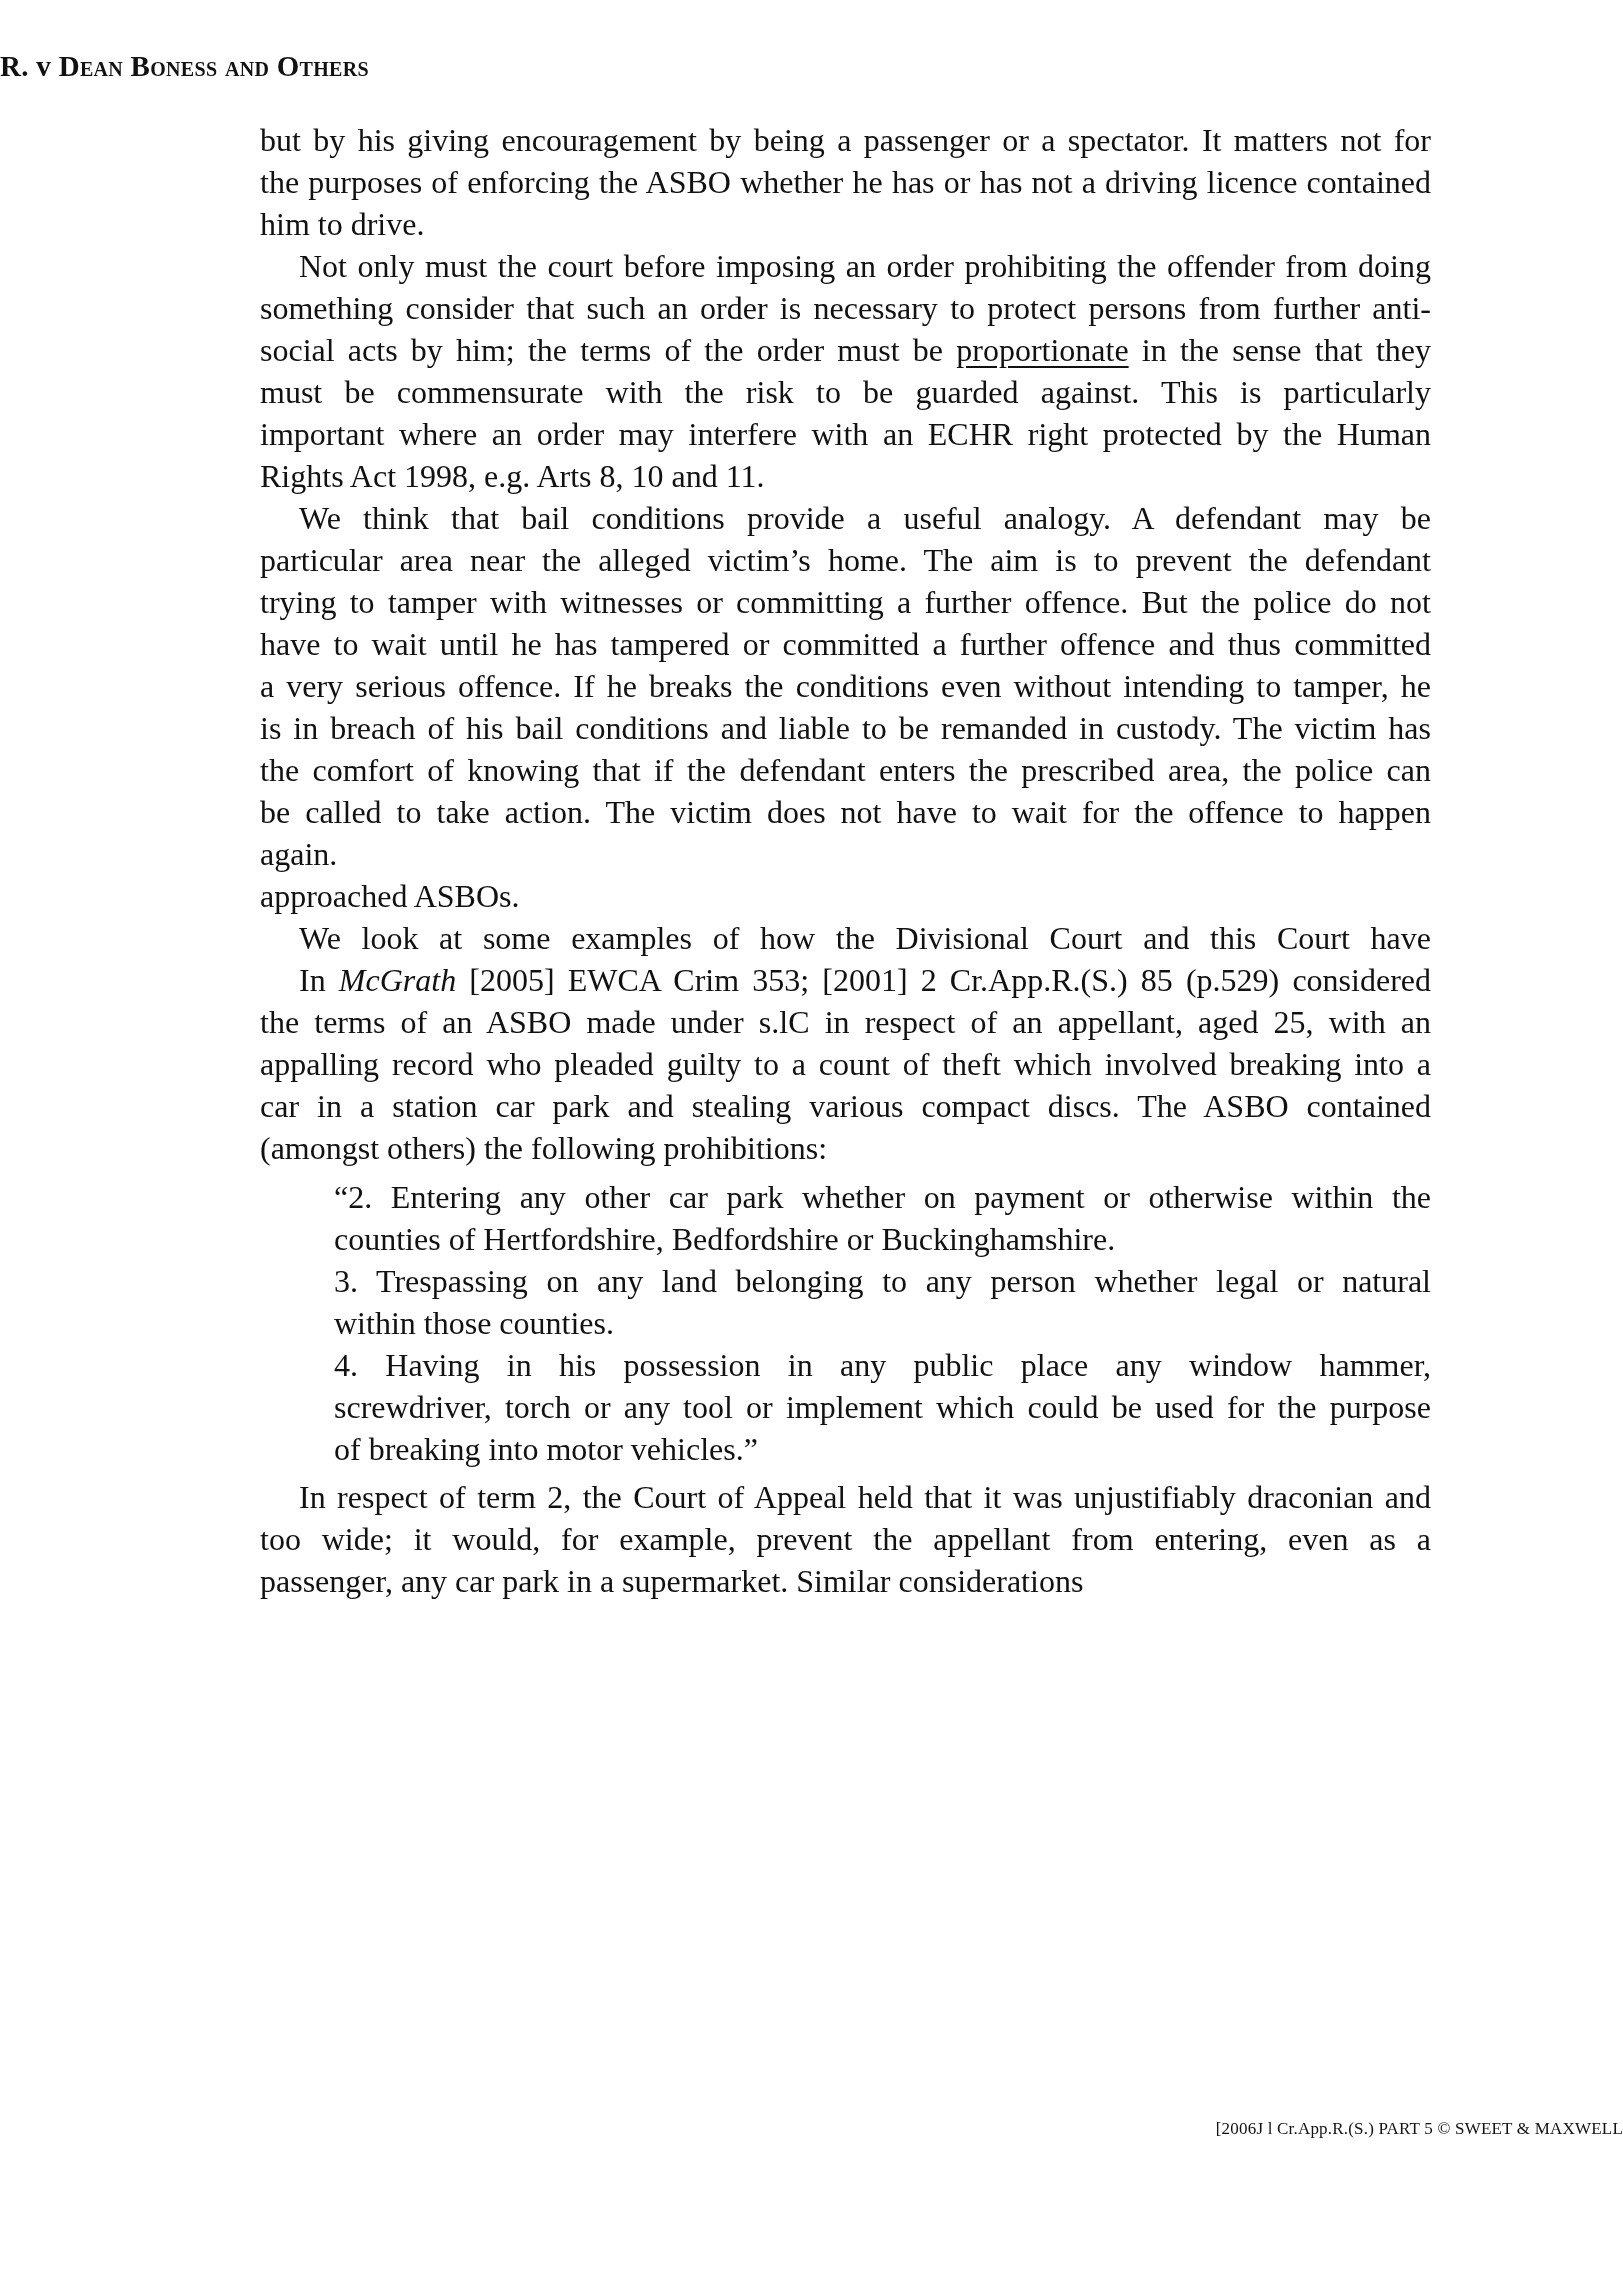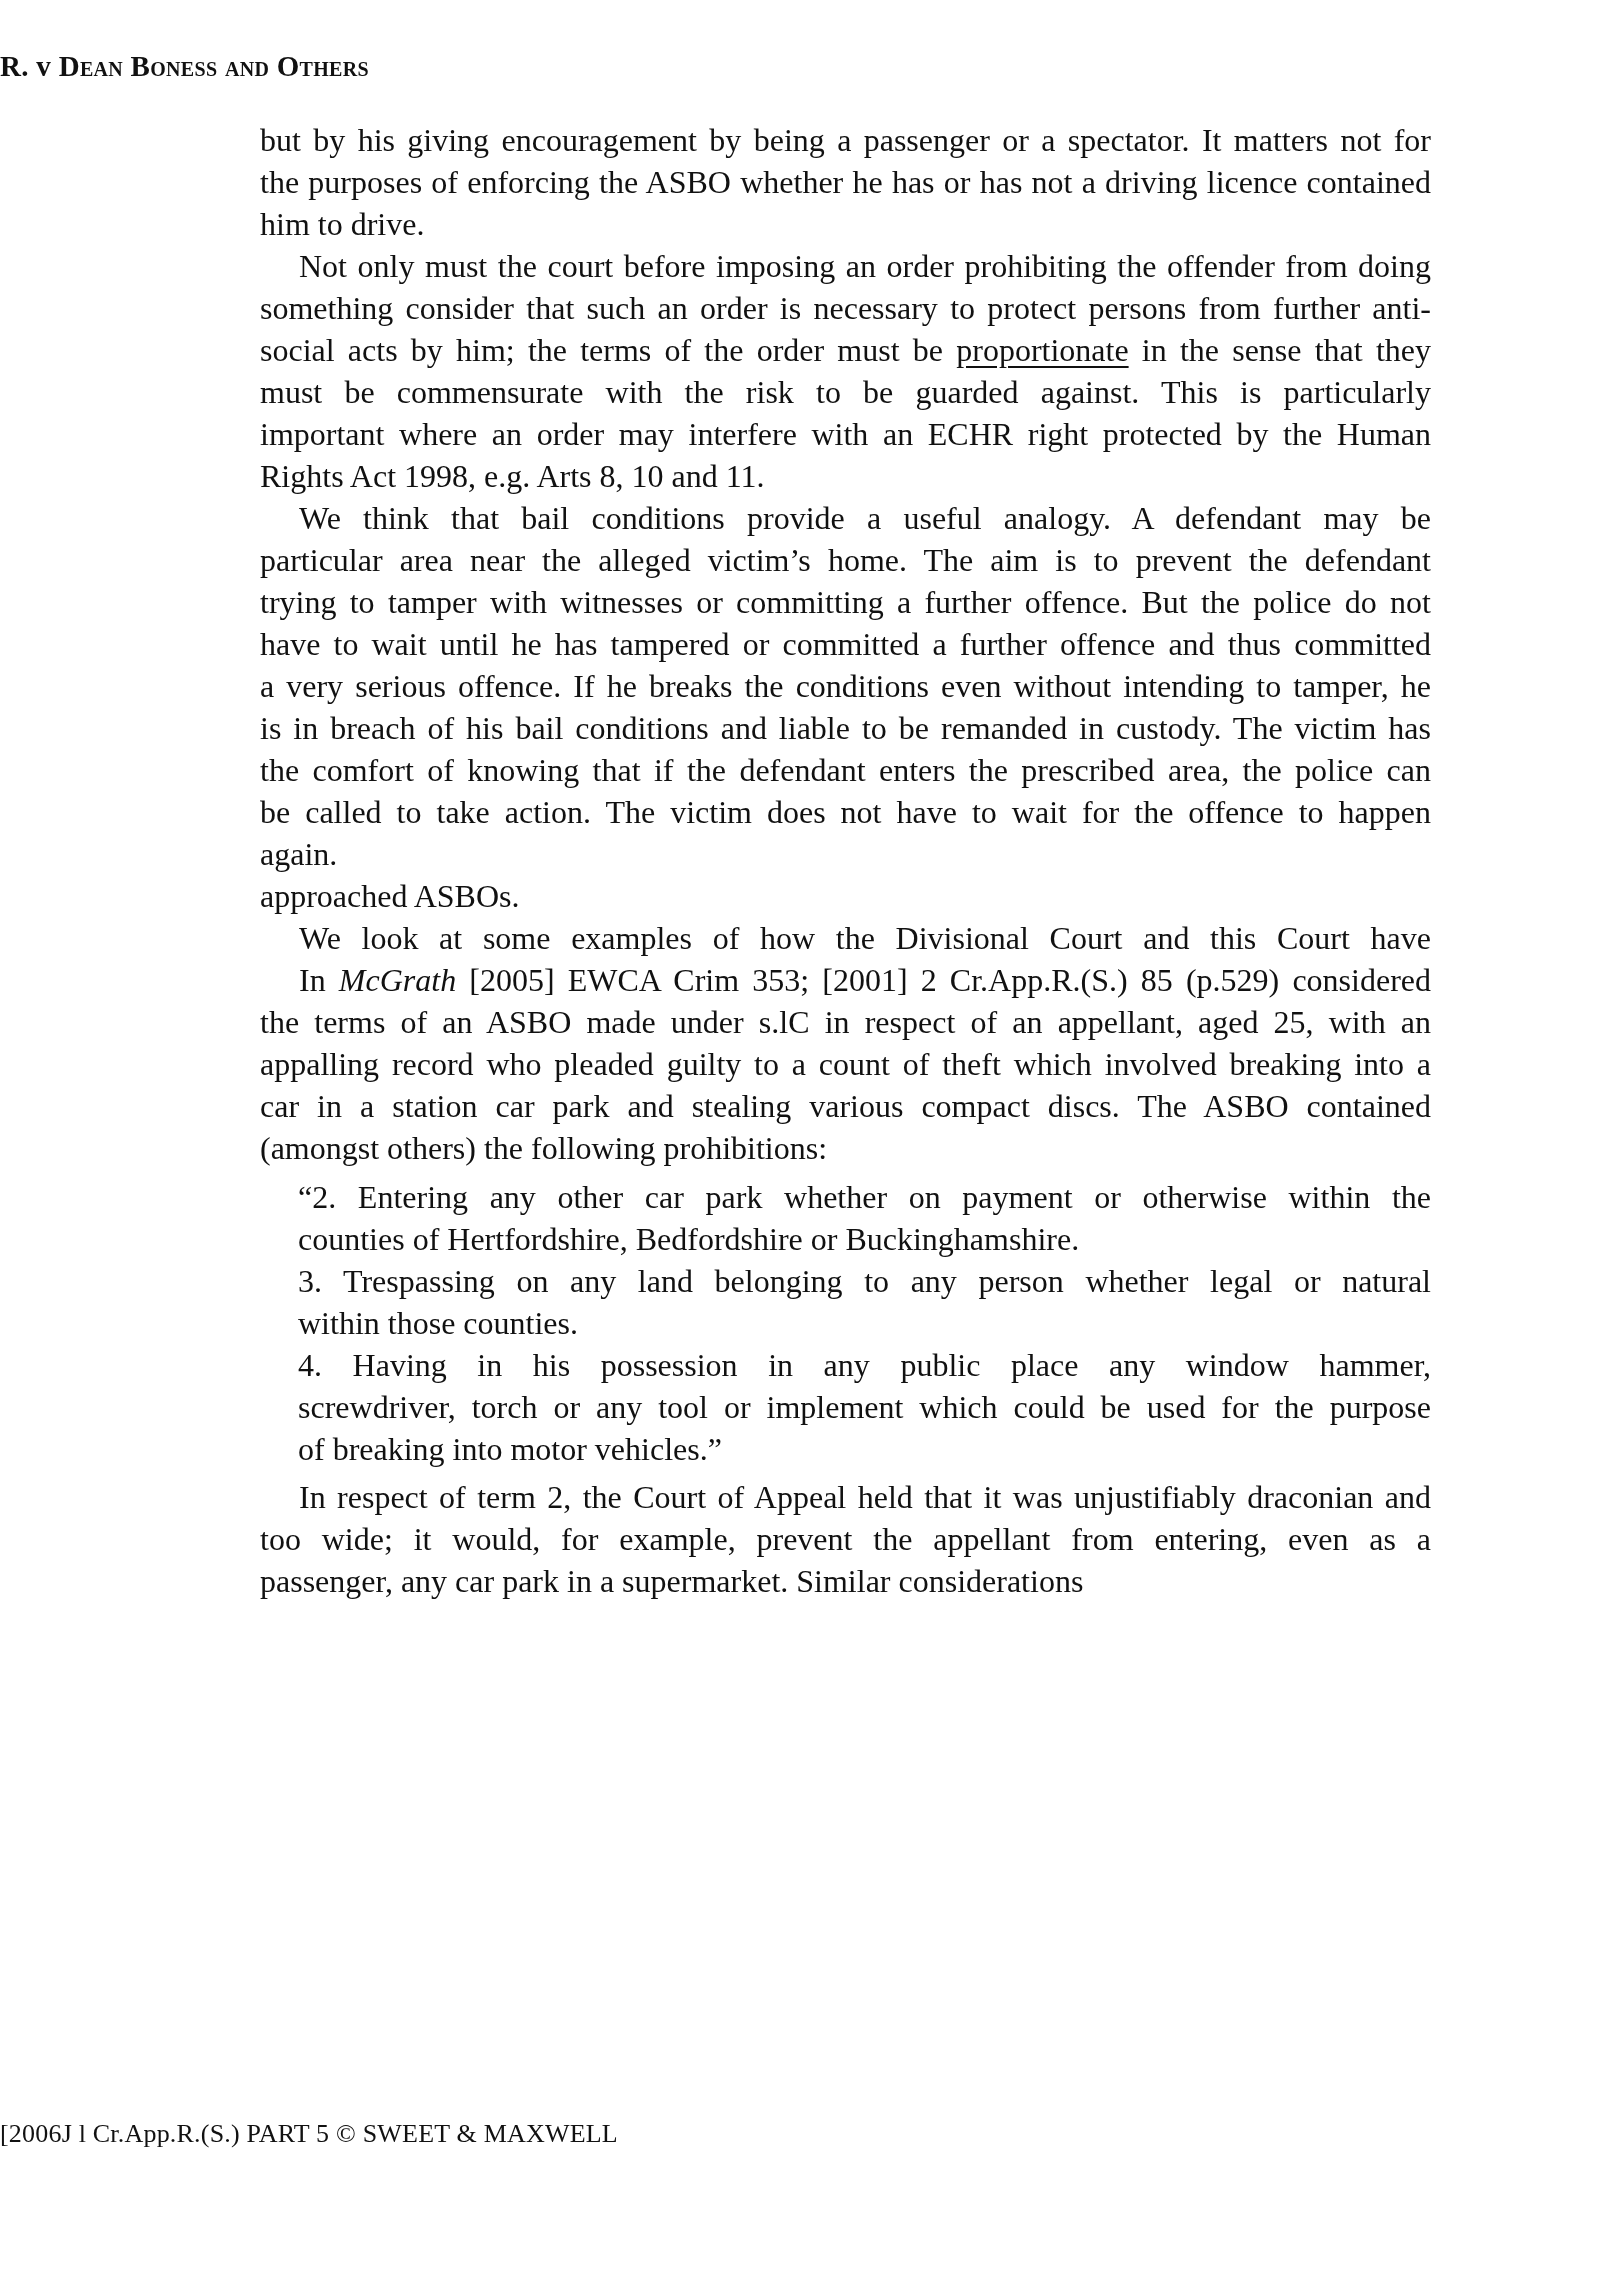--- a/index.html
+++ b/index.html
@@ -13,26 +13,26 @@
     text-align: left; font-weight: bold; font-size: 29px; letter-spacing: 0.3px;
   }
   .header .sc { font-variant: small-caps; }
   .body {
     position: absolute; left: 260px; top: 119px; width: 1171px;
     font-size: 32px; line-height: 42px;
   }
   .line { display: block; white-space: nowrap; height: 42px; }
   .j { text-align: justify; text-align-last: justify; white-space: normal; }
   .para-first { padding-left: 39px; }
-  .quote { margin-left: 38px; }
+  .quote { margin-left: 74px; }
   .gap-m { height: 6.5px; }
   u.prop { text-decoration: underline; text-underline-offset: 5.2px; text-decoration-thickness: 2px; }
   .footer {
     position: absolute; left: 0; width: 1623px; top: 2119px;
-    text-align: left; font-size: 26px; letter-spacing: 0.2px;
+    text-align: right; font-size: 17px; letter-spacing: 0.2px;
   }
 </style>
 </head>
 <body>
 
 <div class="header">
   <span>R. v </span><span class="sc">Dean Boness and Others</span>
 </div>
 
 <div class="body">

